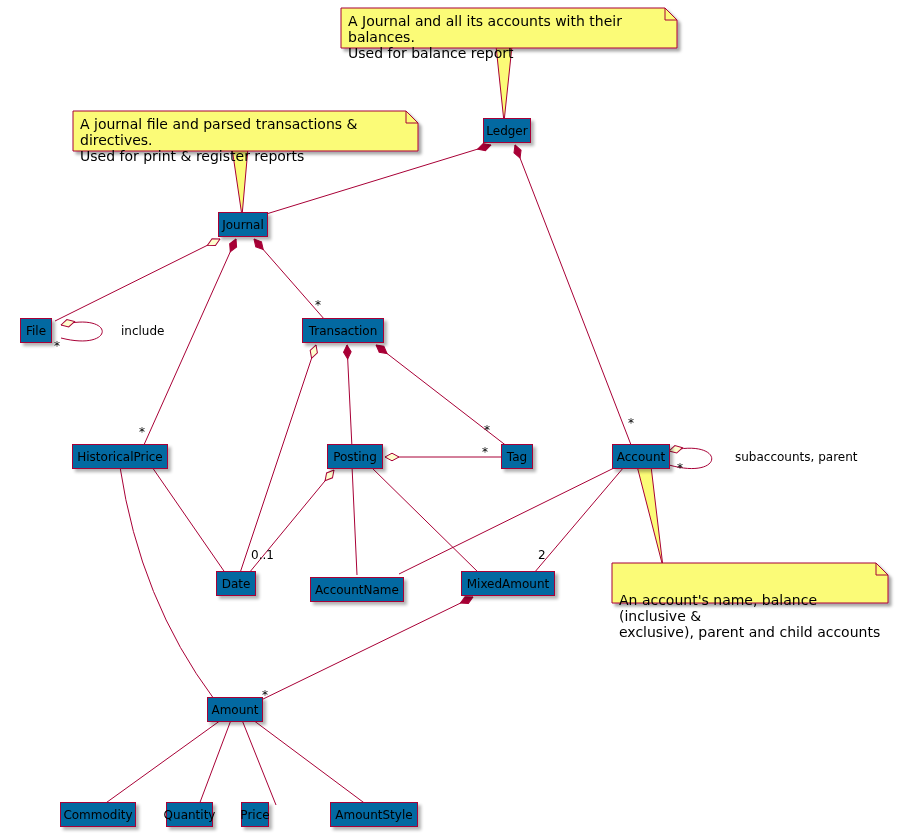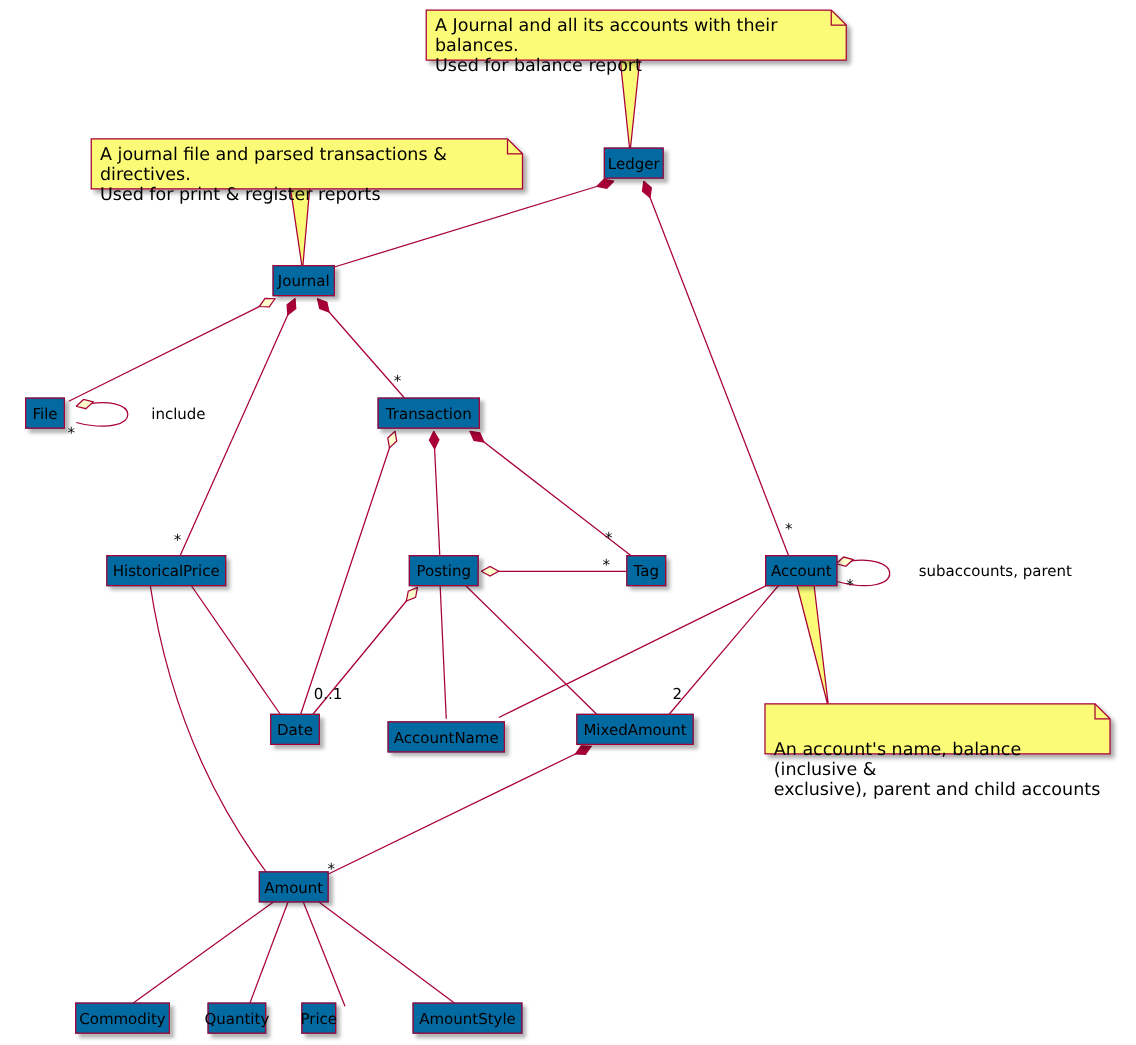--- a/index.html
+++ b/index.html
@@ -88,21 +88,21 @@
 Used for balance report</div>
 <div class="note-text" style="left:80px;top:116px;width:332px">A journal file and parsed transactions &amp; directives.
 Used for print &amp; register reports</div>
 <div class="note-text" style="left:619px;top:592px;width:262px">An account's name, balance (inclusive &amp;
 exclusive), parent and child accounts</div>
 
 <div class="uml-class" style="left:483px;top:118px;width:48px">Ledger</div>
 <div class="uml-class" style="left:218px;top:212px;width:50px">Journal</div>
 <div class="uml-class" style="left:20px;top:318px;width:32px">File</div>
 <div class="uml-class" style="left:302px;top:318px;width:82px">Transaction</div>
-<div class="uml-class" style="left:85px;top:444px;width:96px">HistoricalPrice</div>
+<div class="uml-class" style="left:72px;top:444px;width:96px">HistoricalPrice</div>
 <div class="uml-class" style="left:327px;top:444px;width:56px">Posting</div>
 <div class="uml-class" style="left:501px;top:444px;width:32px">Tag</div>
 <div class="uml-class" style="left:612px;top:444px;width:58px">Account</div>
 <div class="uml-class" style="left:216px;top:571px;width:40px">Date</div>
 <div class="uml-class" style="left:310px;top:577px;width:94px">AccountName</div>
 <div class="uml-class" style="left:461px;top:571px;width:94px">MixedAmount</div>
 <div class="uml-class" style="left:207px;top:697px;width:56px">Amount</div>
 <div class="uml-class" style="left:60px;top:802px;width:76px">Commodity</div>
 <div class="uml-class" style="left:166px;top:802px;width:47px">Quantity</div>
 <div class="uml-class" style="left:241px;top:802px;width:28px">Price</div>

